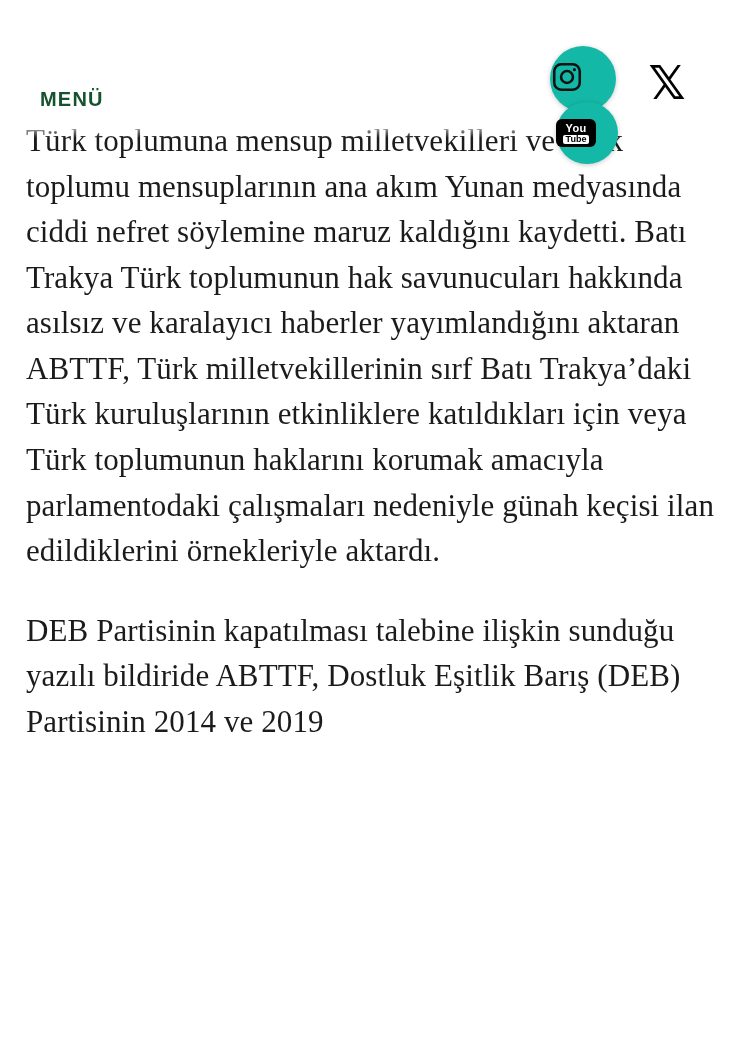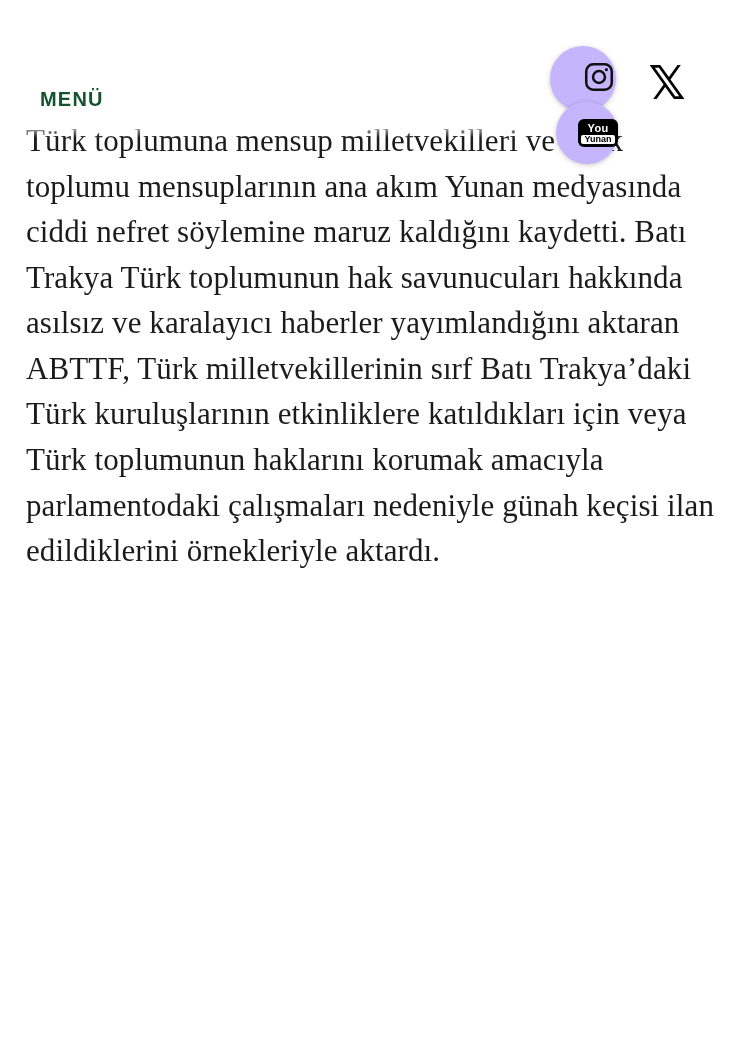--- a/index.html
+++ b/index.html
@@ -43,25 +43,25 @@
     position: absolute;
     top: 24px;
     right: 38px;
     width: 200px;
     height: 130px;
   }
 
   .round-icon {
     position: absolute;
     border-radius: 50%;
-    background: #c4b5fd;
+    background: #14b8a6;
     box-shadow: 0 1px 5px rgba(0,0,0,0.22);
     display: flex;
     align-items: center;
-    justify-content: flex-end;
+    justify-content: flex-start;
   }
 
   .icon-instagram {
     width: 66px;
     height: 66px;
     left: 38px;
     top: 22px;
   }
 
   .icon-youtube {
@@ -151,20 +151,21 @@
     background: linear-gradient(to bottom, rgba(255,255,255,1) 0%, rgba(255,255,255,0.55) 55%, rgba(255,255,255,0) 100%);
     z-index: 10;
     pointer-events: none;
   }
 </style>
 </head>
 <body>
 
 <div class="article">
   <p class="para-clipped">Türk toplumuna mensup milletvekilleri ve Türk toplumu mensuplarının ana akım Yunan medyasında ciddi nefret söylemine maruz kaldığını kaydetti. Batı Trakya Türk toplumunun hak savunucuları hakkında asılsız ve karalayıcı haberler yayımlandığını aktaran ABTTF, Türk milletvekillerinin sırf Batı Trakya’daki Türk kuruluşlarının etkinliklere katıldıkları için veya Türk toplumunun haklarını korumak amacıyla parlamentodaki çalışmaları nedeniyle günah keçisi ilan edildiklerini örnekleriyle aktardı.</p>
+  <p>DEB Partisinin kapatılması talebine ilişkin sunduğu yazılı bildiride ABTTF, Dostluk Eşitlik Barış (DEB) Partisinin 2014 ve 2019</p>
 </div>
 
 <div class="fade-strip"></div>
 
 <div class="topbar">
 
   <div class="menu-label">MENÜ</div>
 
   <div class="social-cluster">
 
@@ -178,18 +179,18 @@
       </span>
     </div>
 
     <div class="icon-x">
       <span class="x-glyph">𝕏</span>
     </div>
 
     <div class="round-icon icon-youtube">
       <span class="yt-badge">
         <span class="yt-top">You</span>
-        <span class="yt-bot">Yunan</span>
+        <span class="yt-bot">Tube</span>
       </span>
     </div>
 
   </div>
 </div>
 
 </body></html>

